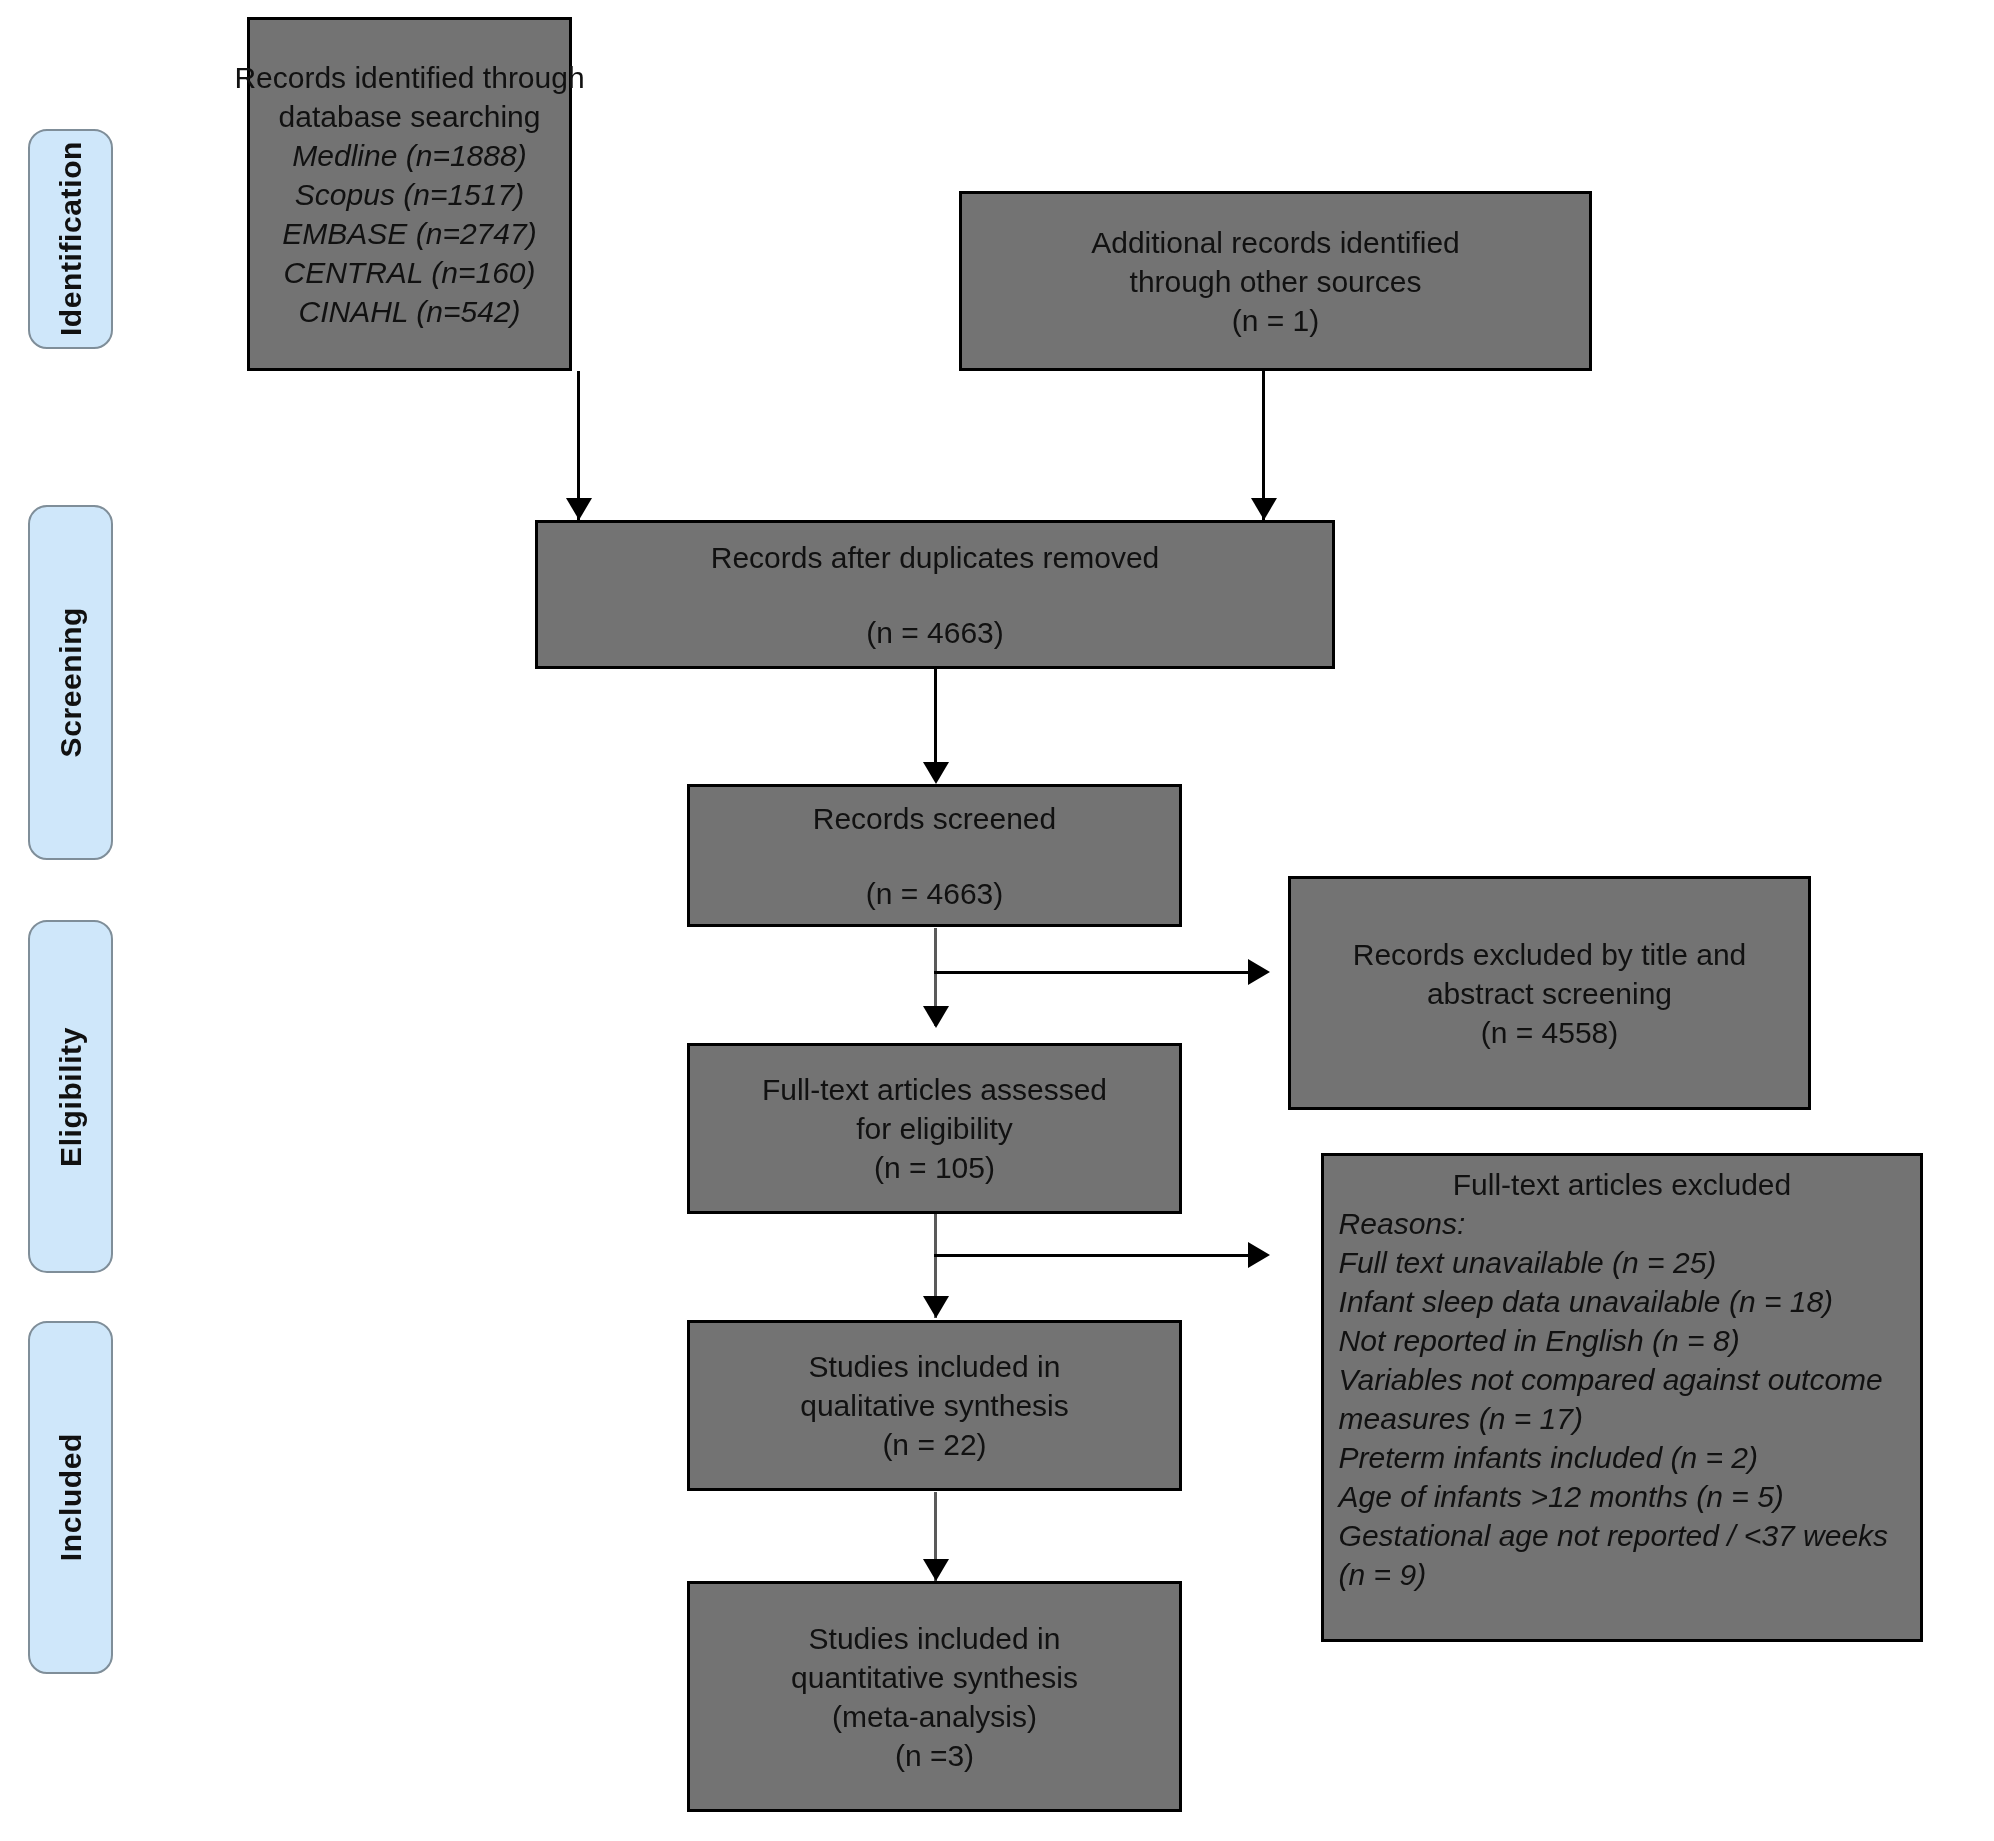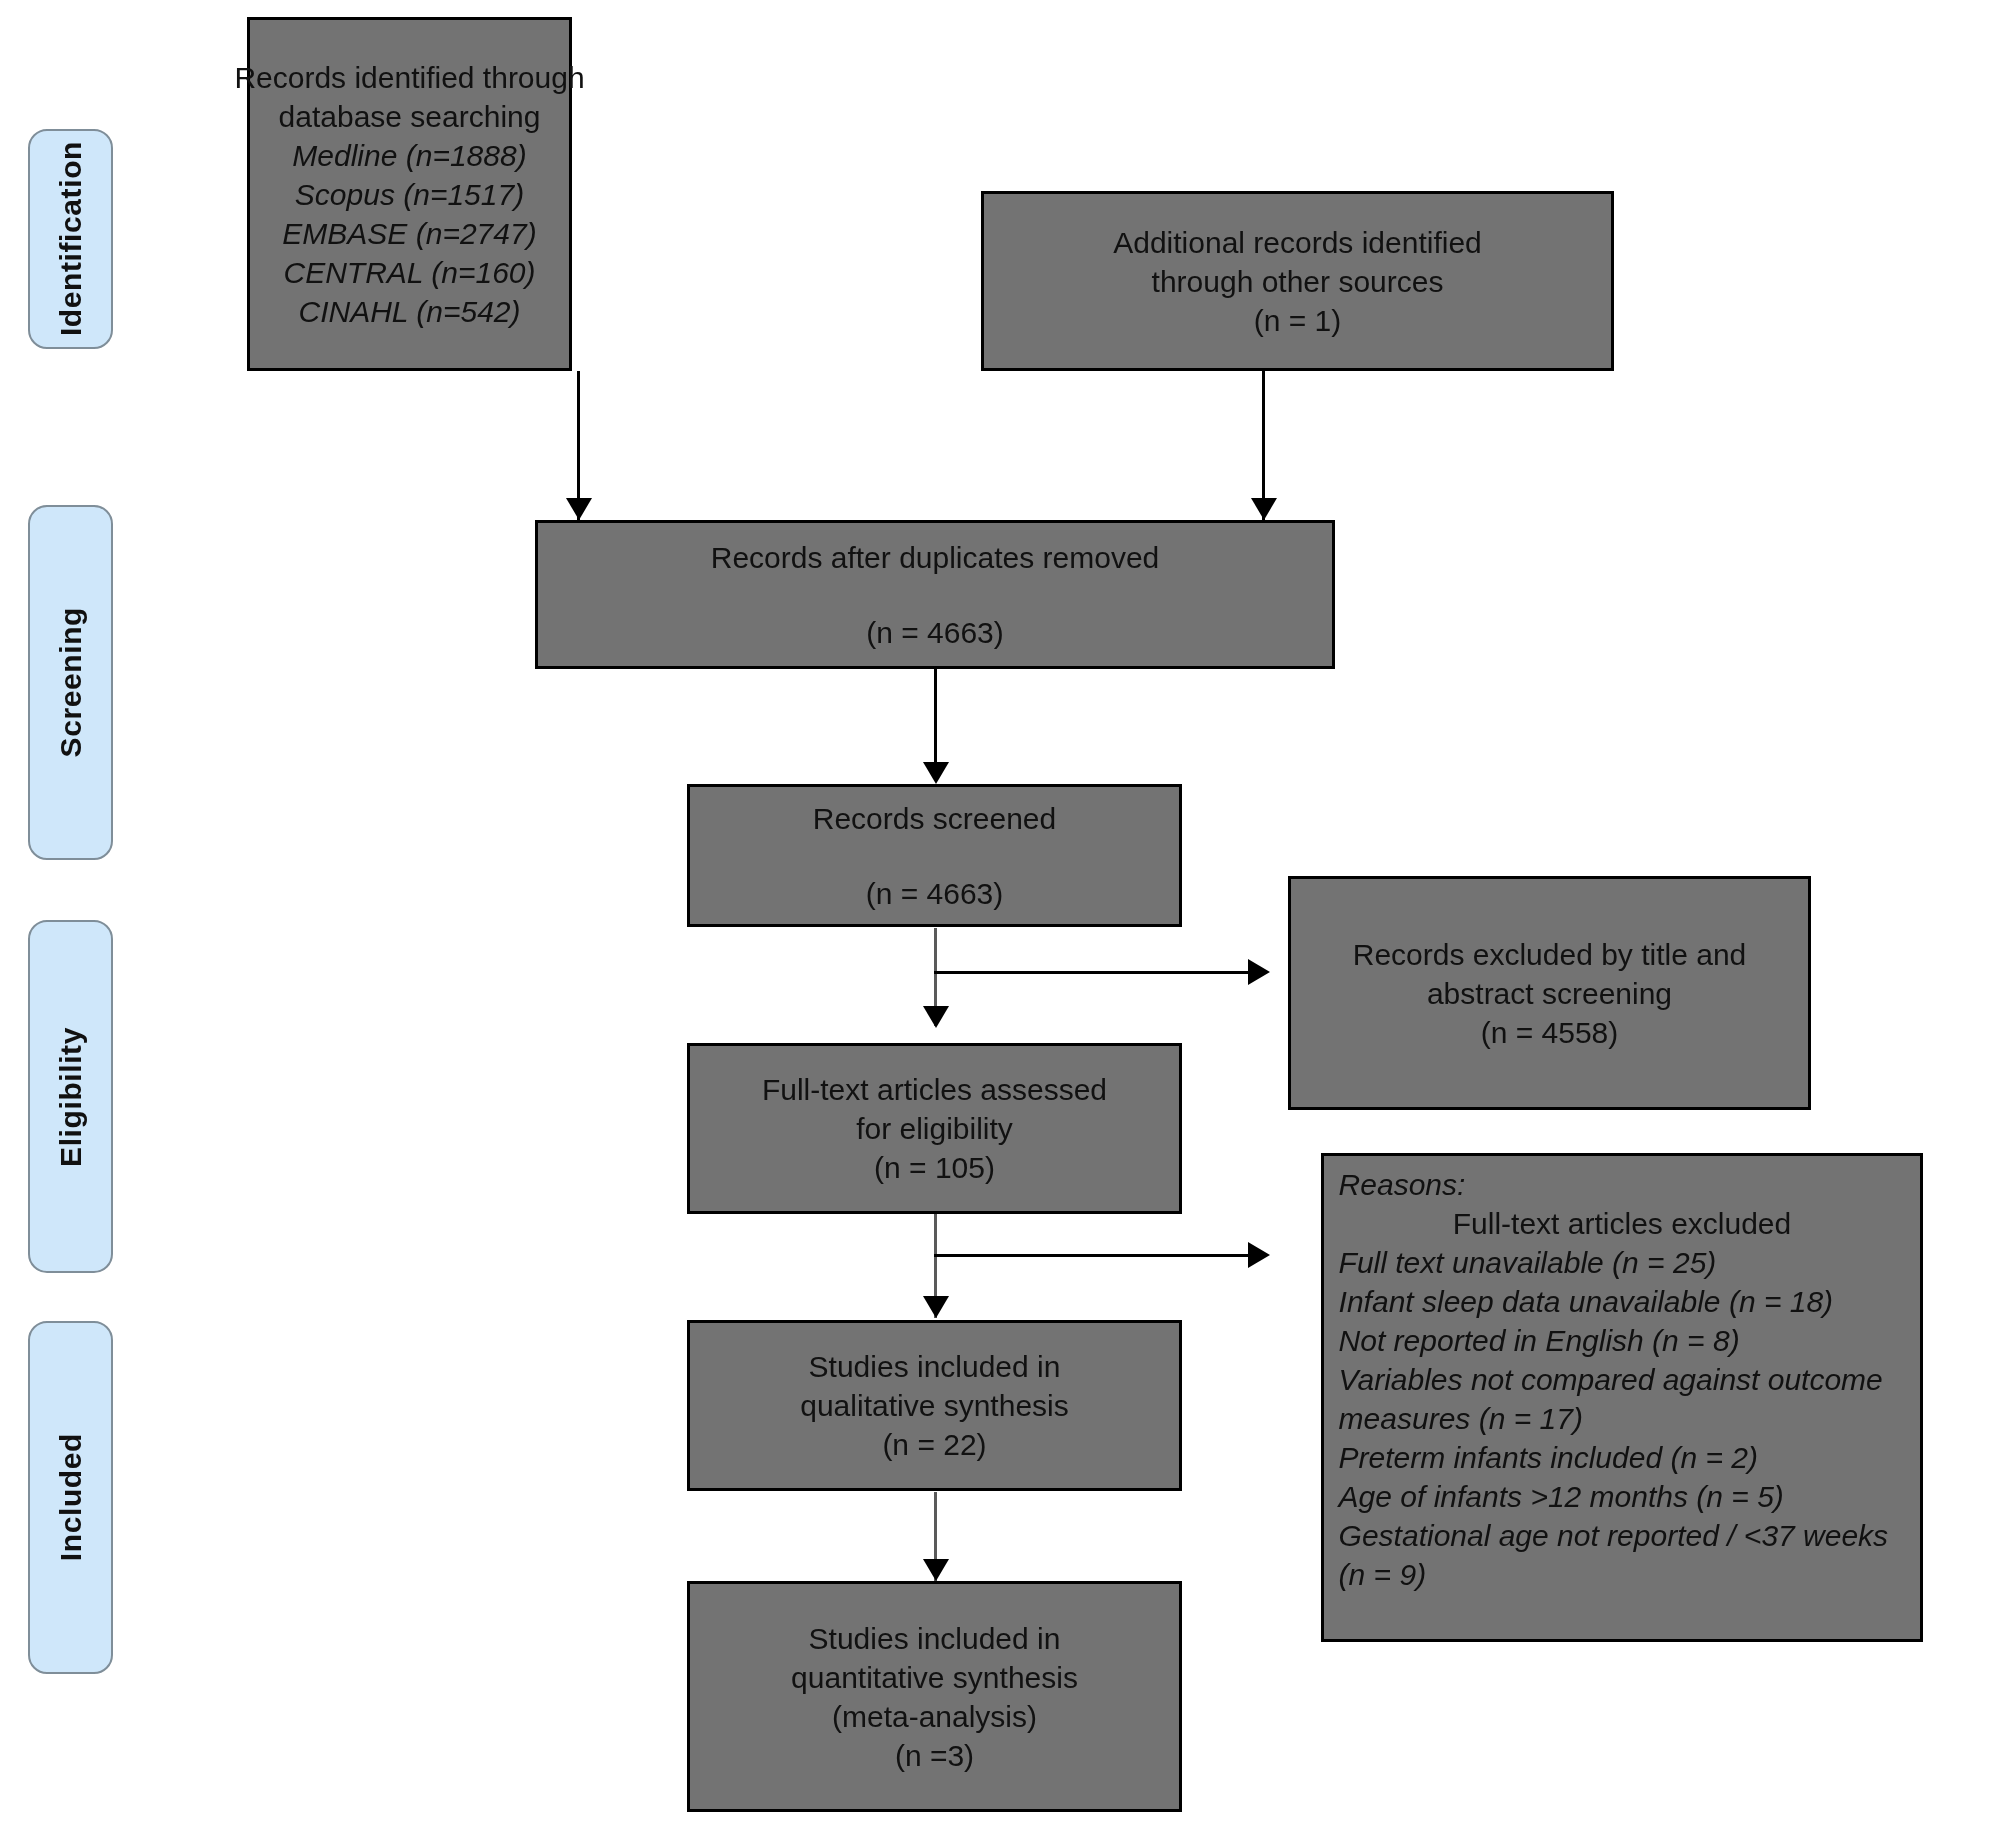--- a/index.html
+++ b/index.html
@@ -122,21 +122,21 @@
   <div class="flow-box" style="left:247px; top:17px; width:325px; height:354px;">
     <div class="line">Records identified through</div>
     <div class="line">database searching</div>
     <div class="line italic">Medline (n=1888)</div>
     <div class="line italic">Scopus (n=1517)</div>
     <div class="line italic">EMBASE (n=2747)</div>
     <div class="line italic">CENTRAL (n=160)</div>
     <div class="line italic">CINAHL (n=542)</div>
   </div>
 
-  <div class="flow-box" style="left:981px; top:191px; width:633px; height:180px;">
+  <div class="flow-box" style="left:959px; top:191px; width:633px; height:180px;">
     <div class="line">Additional records identified</div>
     <div class="line">through other sources</div>
     <div class="line">(n = 1)</div>
   </div>
 
   <div class="vline" style="left:577px; top:371px; height:149px;"></div>
   <div class="arrow-down" style="left:566px; top:498px;"></div>
 
   <div class="vline" style="left:1262px; top:371px; height:149px;"></div>
   <div class="arrow-down" style="left:1251px; top:498px;"></div>
@@ -170,22 +170,22 @@
     <div class="line">for eligibility</div>
     <div class="line">(n = 105)</div>
   </div>
 
   <div class="vline grey" style="left:934px; top:1214px; height:104px;"></div>
   <div class="arrow-down" style="left:923px; top:1296px;"></div>
   <div class="hline" style="left:934px; top:1254px; width:318px;"></div>
   <div class="arrow-right" style="left:1248px; top:1242px;"></div>
 
   <div class="flow-box left-align" style="left:1321px; top:1153px; width:602px; height:489px;">
+    <div class="line centeritem">Full-text articles excluded</div>
     <div class="line italic lalign">Reasons:</div>
-    <div class="line centeritem">Full-text articles excluded</div>
     <div class="line italic lalign">Full text unavailable (n = 25)</div>
     <div class="line italic lalign">Infant sleep data unavailable (n = 18)</div>
     <div class="line italic lalign">Not reported in English (n = 8)</div>
     <div class="line italic lalign wrapline">Variables not compared against outcome measures (n = 17)</div>
     <div class="line italic lalign">Preterm infants included (n = 2)</div>
     <div class="line italic lalign">Age of infants &gt;12 months (n = 5)</div>
     <div class="line italic lalign wrapline">Gestational age not reported / &lt;37 weeks (n = 9)</div>
   </div>
 
   <div class="flow-box" style="left:687px; top:1320px; width:495px; height:171px;">

